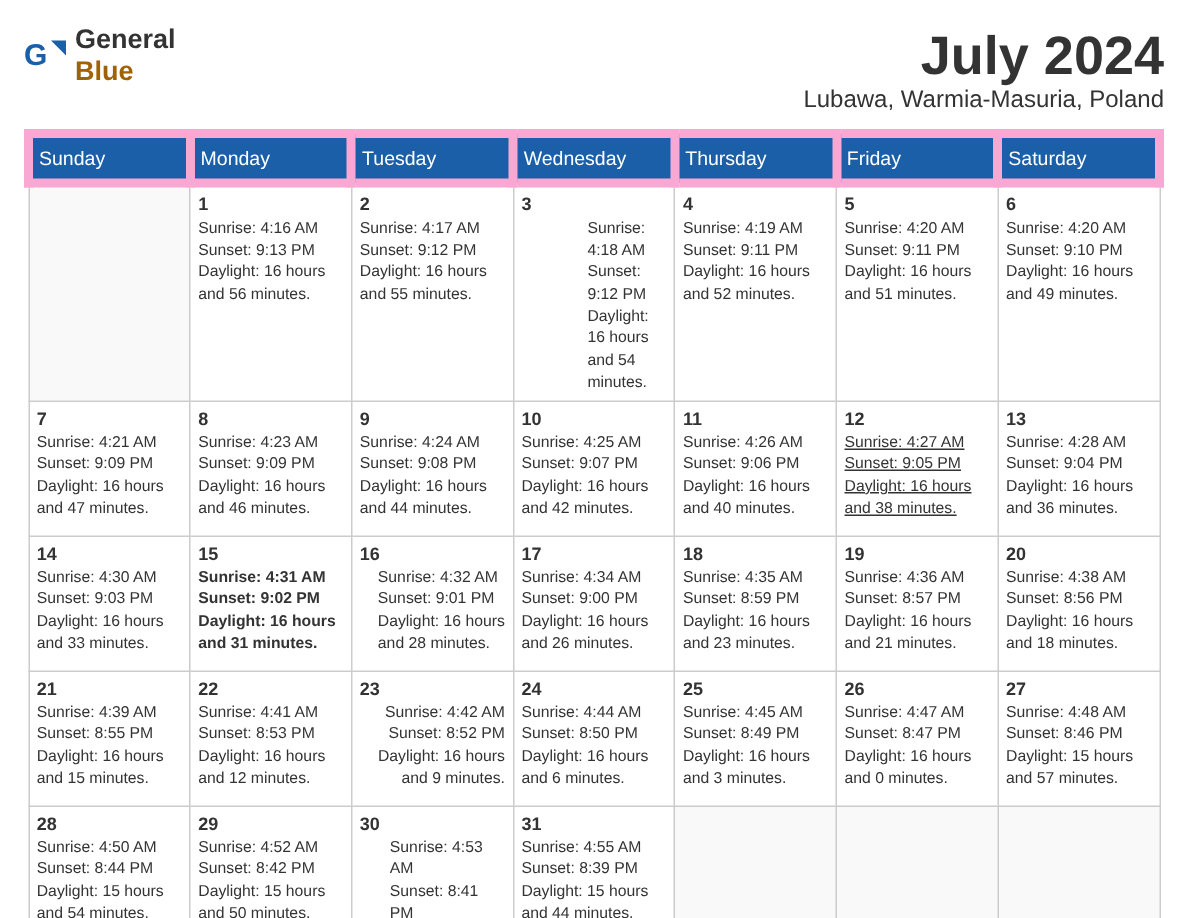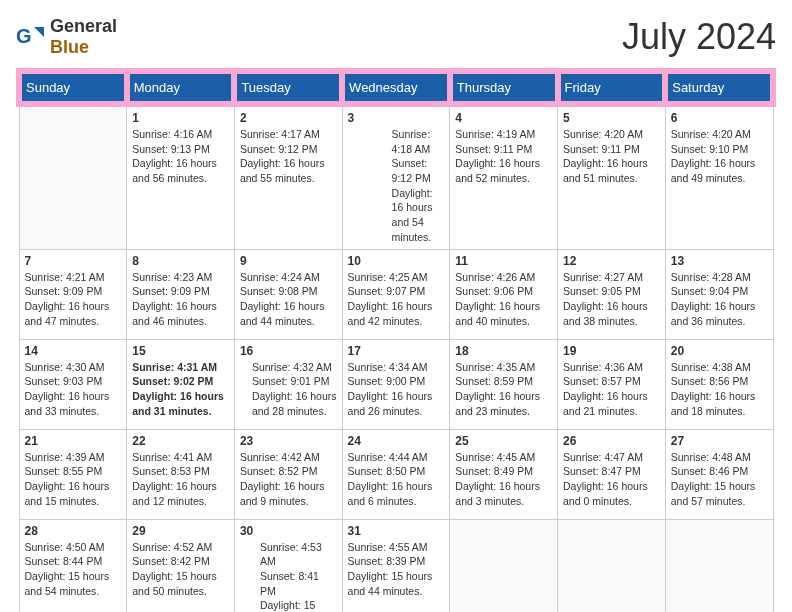--- a/index.html
+++ b/index.html
@@ -33,21 +33,21 @@
     }
     .logo-icon {
       width: 28px;
       height: 28px;
     }
     .title-area {
       text-align: right;
     }
     .month-year {
       font-size: 36px;
-      font-weight: normal;
+      font-weight: bold;
       color: #333;
     }
     .location {
       font-size: 16px;
       color: #333;
     }
     .calendar {
       width: 100%;
       border-collapse: collapse;
       font-size: 11px;
@@ -93,20 +93,21 @@
       <text x="0" y="20" font-size="20" fill="#1a5fa8" font-weight="bold">G</text>
       <polygon points="18,4 28,4 28,14" fill="#1a5fa8"></polygon>
     </svg>
     <div>
       <span class="logo-text-general">General</span><br>
       <span class="logo-text-blue">Blue</span>
     </div>
   </div>
   <div class="title-area">
     <div class="month-year">July 2024</div>
+    <div class="location">Lubawa, Warmia-Masuria, Poland</div>
   </div>
 </div>
 
 <table class="calendar">
   <thead>
     <tr>
     <th>Sunday</th>
         <th>Monday</th>
         <th>Tuesday</th>
         <th>Wednesday</th>
@@ -192,21 +193,21 @@
         </td>
         <td>
           <span class="day-number">11</span>
           <div class="day-info" style="white-space: pre-line;">Sunrise: 4:26 AM
 Sunset: 9:06 PM
 Daylight: 16 hours
 and 40 minutes.</div>
         </td>
         <td>
           <span class="day-number">12</span>
-          <div class="day-info" style="white-space: pre-line;">Sunrise: 4:27 AM
+          <div class="day-info" style="white-space: pre-line; text-decoration: underline;">Sunrise: 4:27 AM
 Sunset: 9:05 PM
 Daylight: 16 hours
 and 38 minutes.</div>
         </td>
         <td>
           <span class="day-number">13</span>
           <div class="day-info" style="white-space: pre-line;">Sunrise: 4:28 AM
 Sunset: 9:04 PM
 Daylight: 16 hours
 and 36 minutes.</div>
@@ -273,21 +274,21 @@
         </td>
         <td>
           <span class="day-number">22</span>
           <div class="day-info" style="white-space: pre-line;">Sunrise: 4:41 AM
 Sunset: 8:53 PM
 Daylight: 16 hours
 and 12 minutes.</div>
         </td>
         <td>
           <span class="day-number">23</span>
-          <div class="day-info" style="white-space: pre-line;">Sunrise: 4:42 AM
+          <div class="day-info" style="white-space: pre-line; text-align: right;">Sunrise: 4:42 AM
 Sunset: 8:52 PM
 Daylight: 16 hours
 and 9 minutes.</div>
         </td>
         <td>
           <span class="day-number">24</span>
           <div class="day-info" style="white-space: pre-line;">Sunrise: 4:44 AM
 Sunset: 8:50 PM
 Daylight: 16 hours
 and 6 minutes.</div>

